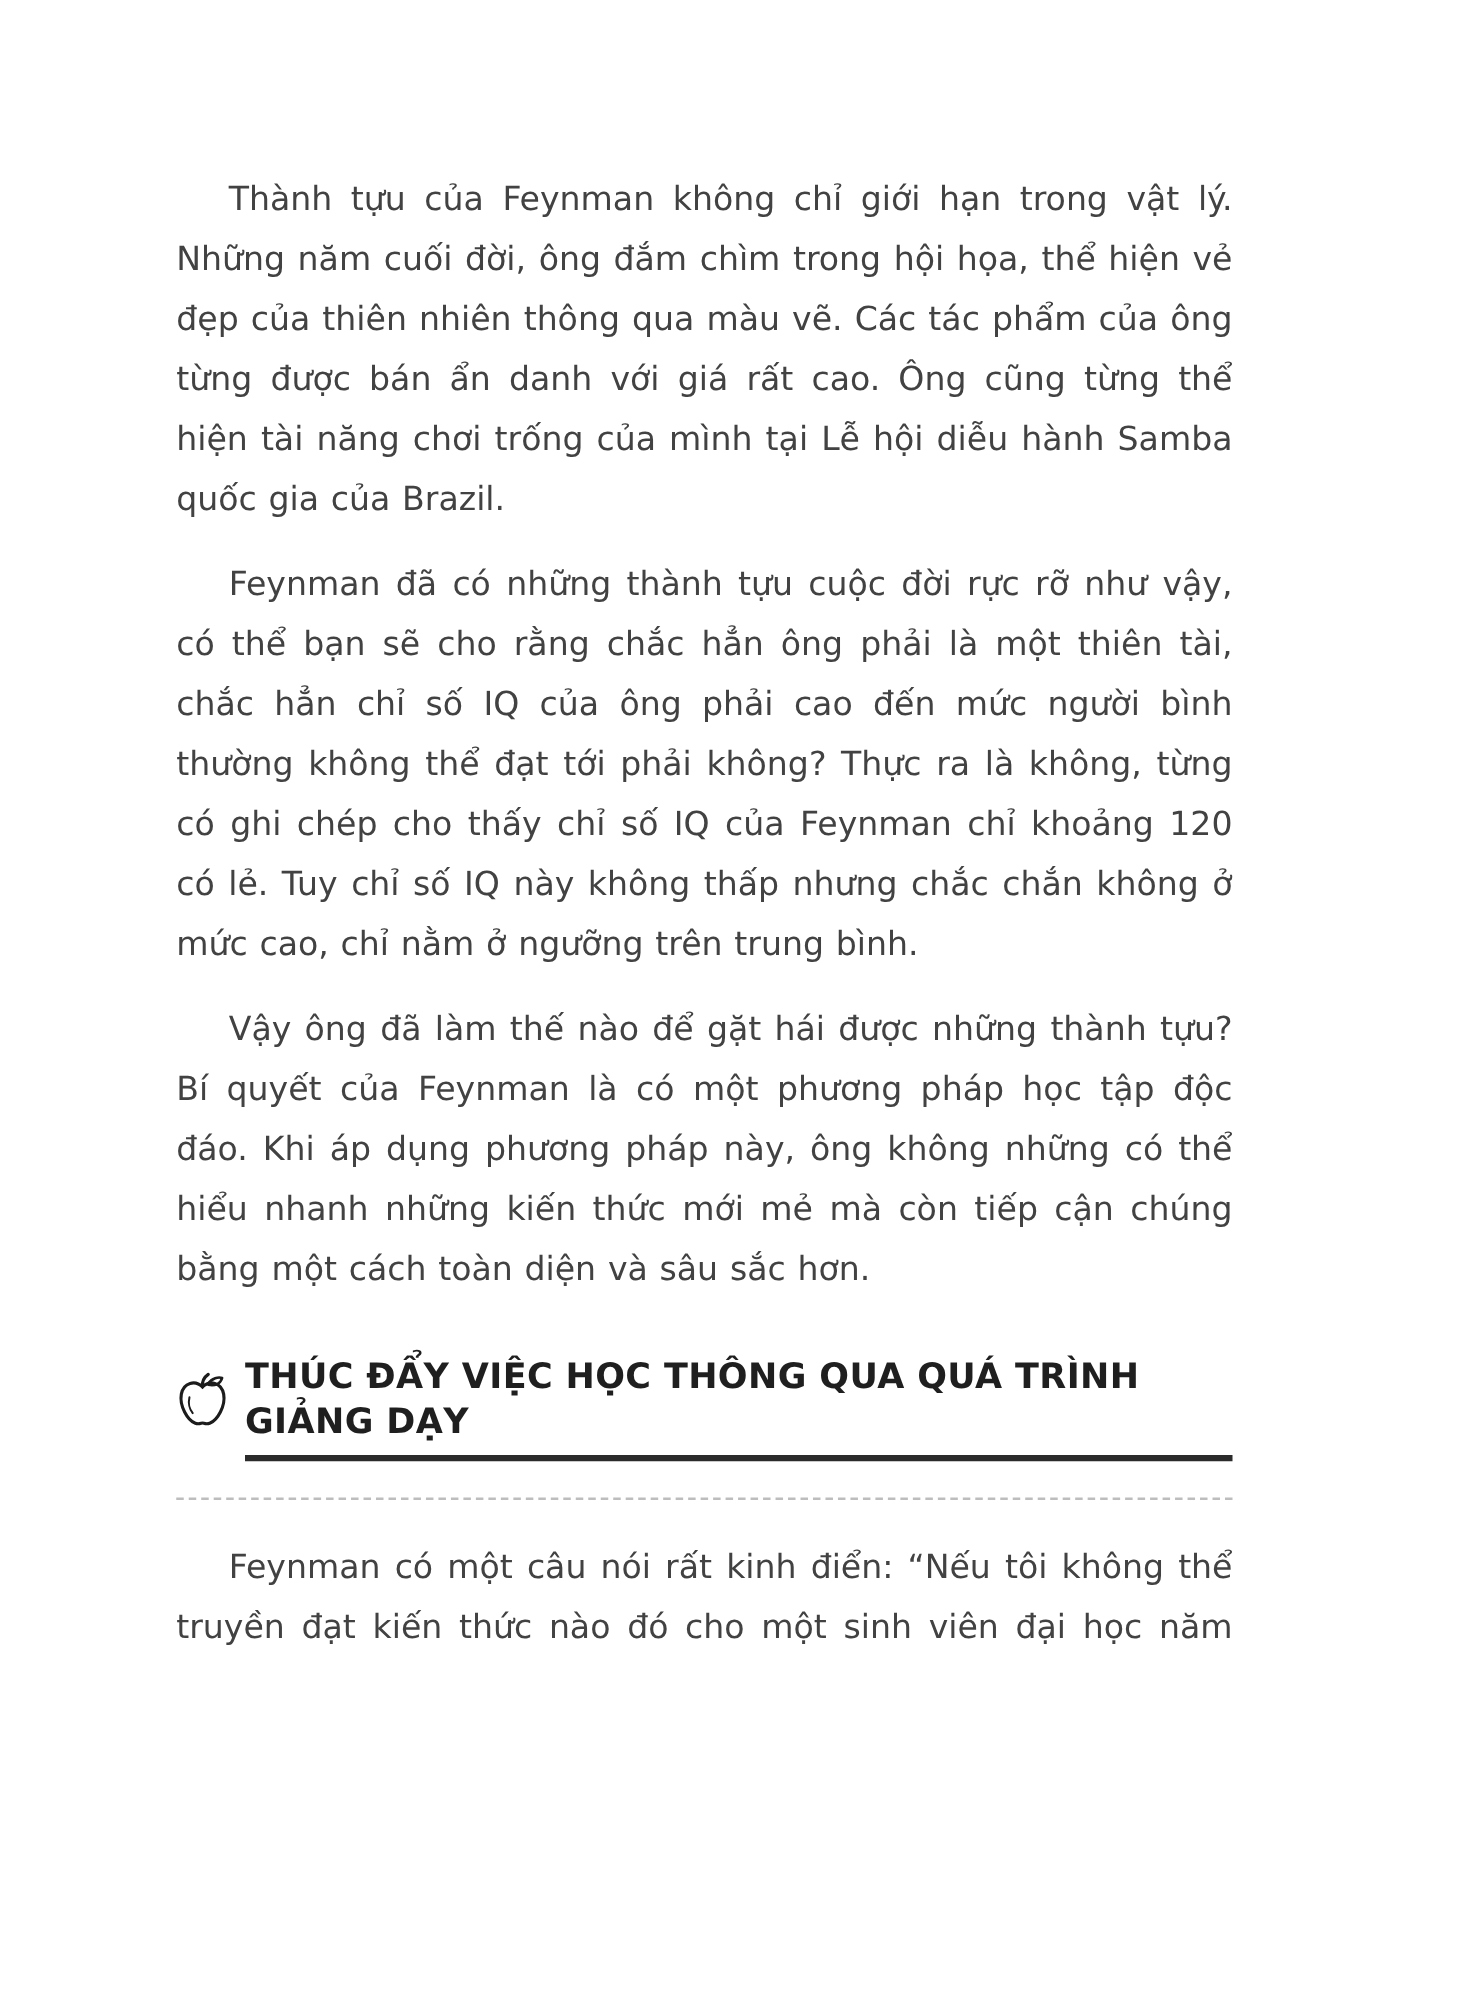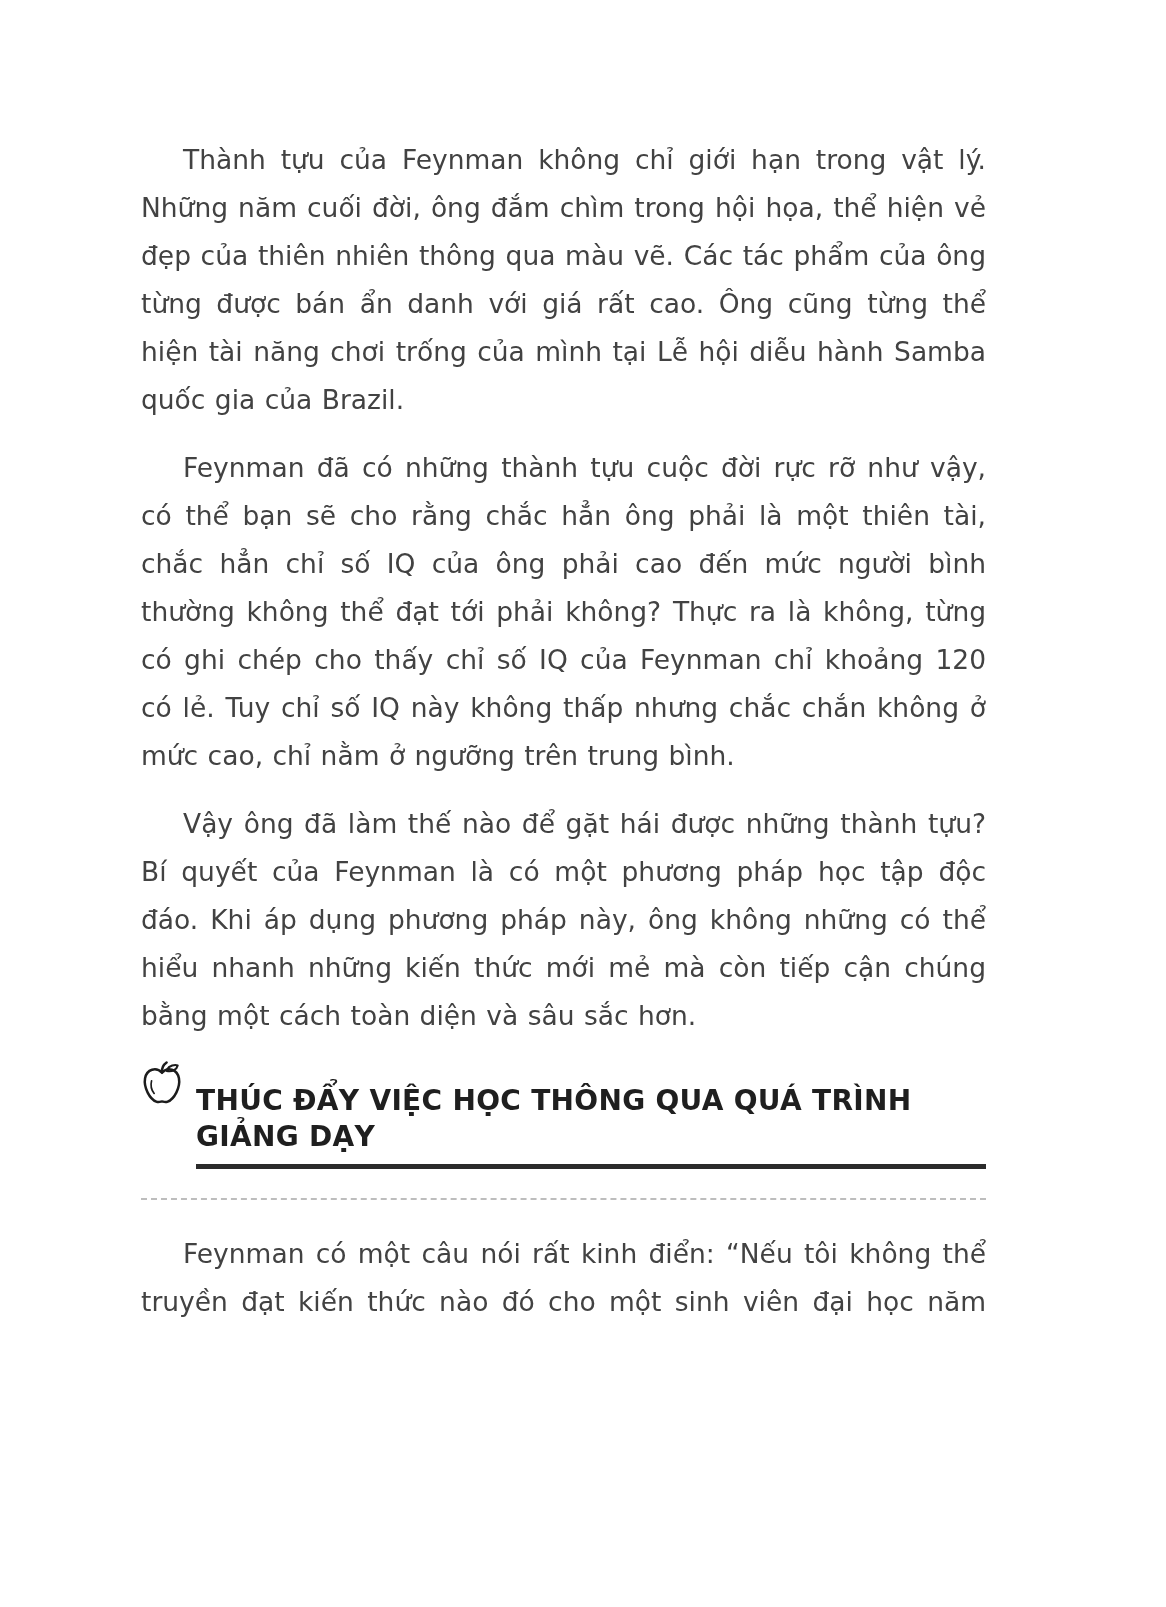--- a/index.html
+++ b/index.html
@@ -30,21 +30,21 @@
     text-indent: 42px;
     font-weight: 400;
     word-spacing: 1px;
   }
   .section {
     margin-top: 18px;
     margin-bottom: 30px;
   }
   .section-row {
     display: flex;
-    align-items: flex-start;
+    align-items: center;
     gap: 13px;
   }
   .apple-wrap {
     flex: 0 0 auto;
     padding-bottom: 8px;
   }
   .heading-text {
     flex: 1 1 auto;
     font-size: 28px;
     line-height: 36px;

